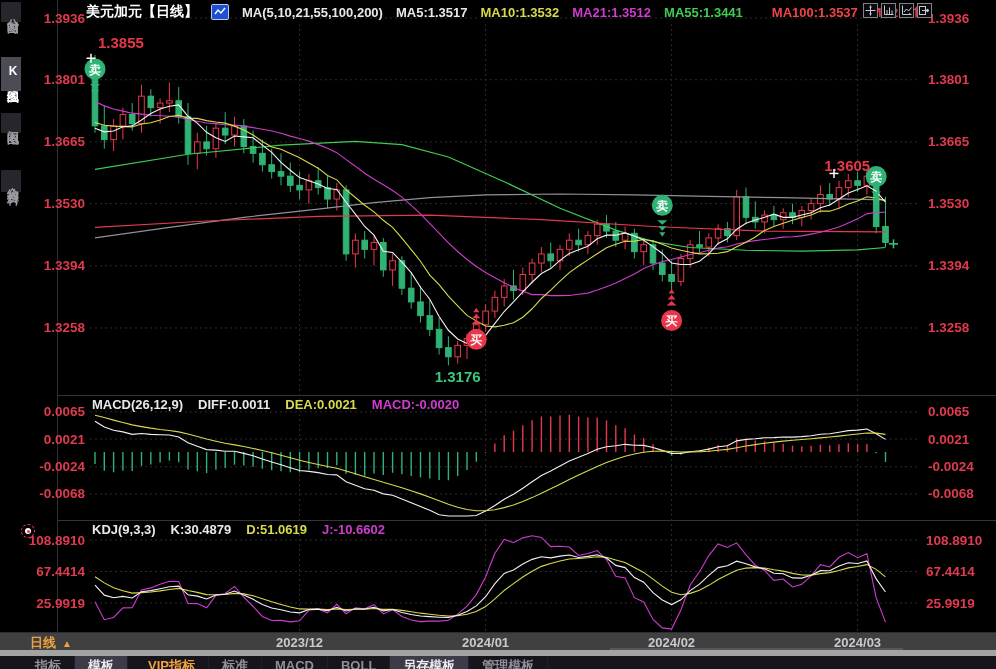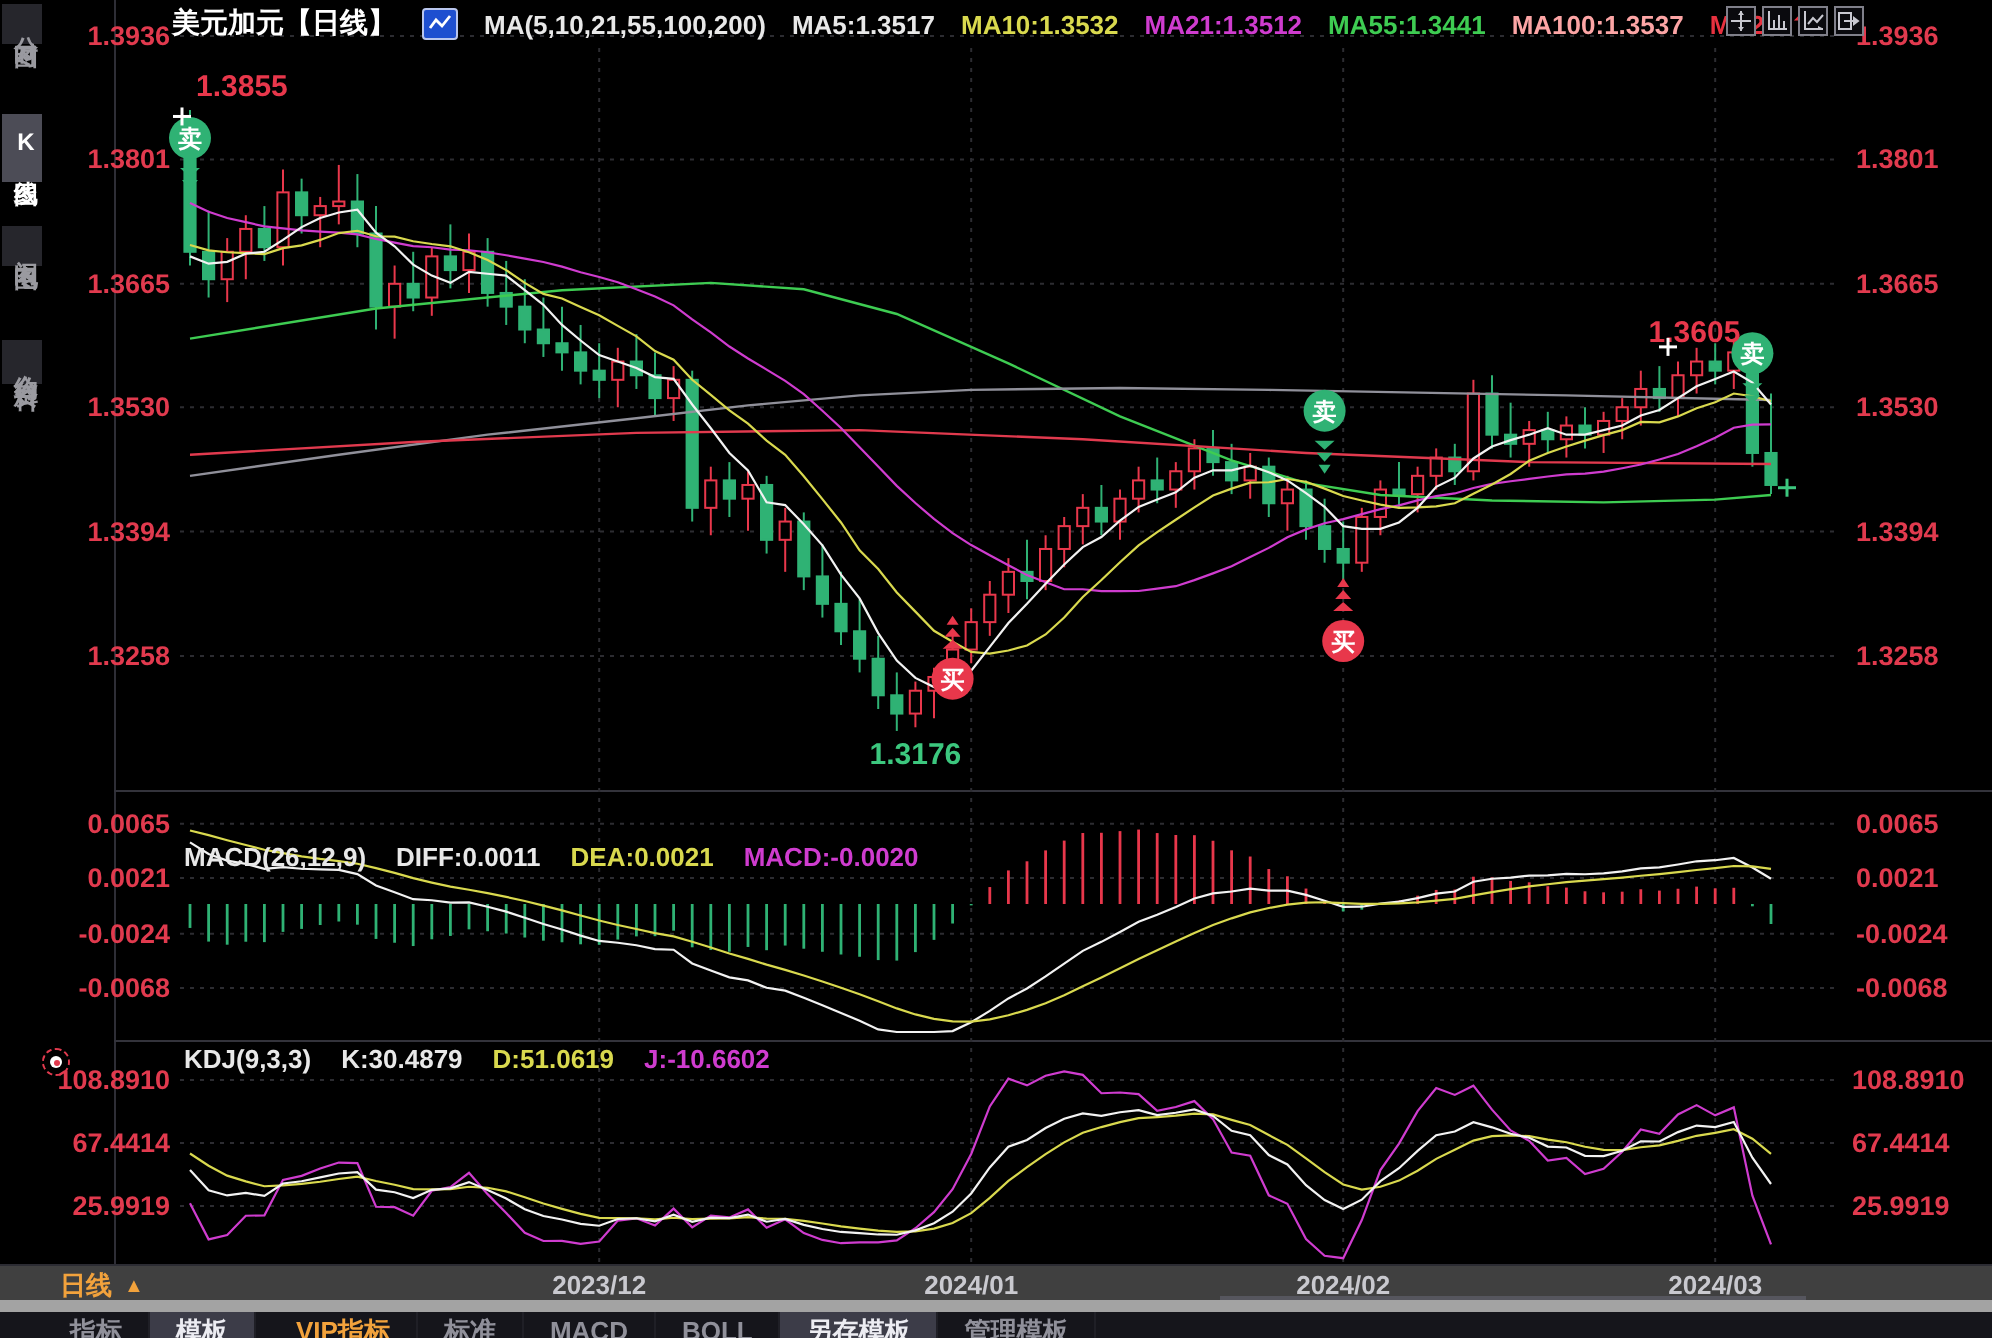--- a/index.html
+++ b/index.html
@@ -585,21 +585,21 @@
       <svg width="12" height="10" viewBox="0 0 12 10">
           <polyline points="1,7 4,3 7,6 11,1" fill="none" stroke="#fff" stroke-width="1.4"></polyline>
         </svg>
     </span>
     <span class="magroup">MA(5,10,21,55,100,200)</span>
     <span style="display:flex;gap:13px;text-align:center;">
         <span style="color: rgb(232, 232, 232);">MA5:1.3517</span>
         <span style="color: rgb(217, 217, 78);">MA10:1.3532</span>
         <span style="color: rgb(207, 60, 207);">MA21:1.3512</span>
         <span style="color: rgb(62, 204, 82);">MA55:1.3441</span>
-        <span style="color: #fca5a5;">MA100:1.3537</span>
+        <span style="color: #ef4444; margin-left: 16px;">MA100:1.3537</span>
         <span style="color: rgb(232, 49, 63);">MA2</span>
       </span>
     <span class="trend-arrow">⬆</span>
   </div>
 
   <div class="toolbar">
     <span class="tbico">
       <svg width="11" height="11" viewBox="0 0 11 11">
           <path d="M5.5 0.5v10M0.5 5.5h10" stroke="#c8c8d0" stroke-width="1"></path>
           <path d="M5.5 0.5l-1.5 2h3zM5.5 10.5l-1.5 -2h3z" fill="#c8c8d0"></path>
@@ -626,21 +626,21 @@
     </span>
   </div>
 
   <div>
       <div class="side-item" style="top: 2px;">分时图</div>
       <div class="side-item active" style="top: 57px;">K线图</div>
       <div class="side-item" style="top: 113px;">闪电图</div>
       <div class="side-item" style="top: 170px;">合约资料</div>
     </div>
 
-  <div class="ptitle" style="top:397px;margin-top:24px;">
+  <div class="ptitle" style="top:397px;">
     <span style="color:#e8e8e8">MACD(26,12,9)</span>
     <span style="color:#e8e8e8">DIFF:0.0011</span>
     <span style="color:#d9d94e">DEA:0.0021</span>
     <span style="color:#cf3ccf">MACD:-0.0020</span>
   </div>
 
   <div class="ptitle" style="top:522px;">
     <span style="color:#e8e8e8">KDJ(9,3,3)</span>
     <span style="color:#e8e8e8">K:30.4879</span>
     <span style="color:#d9d94e">D:51.0619</span>

